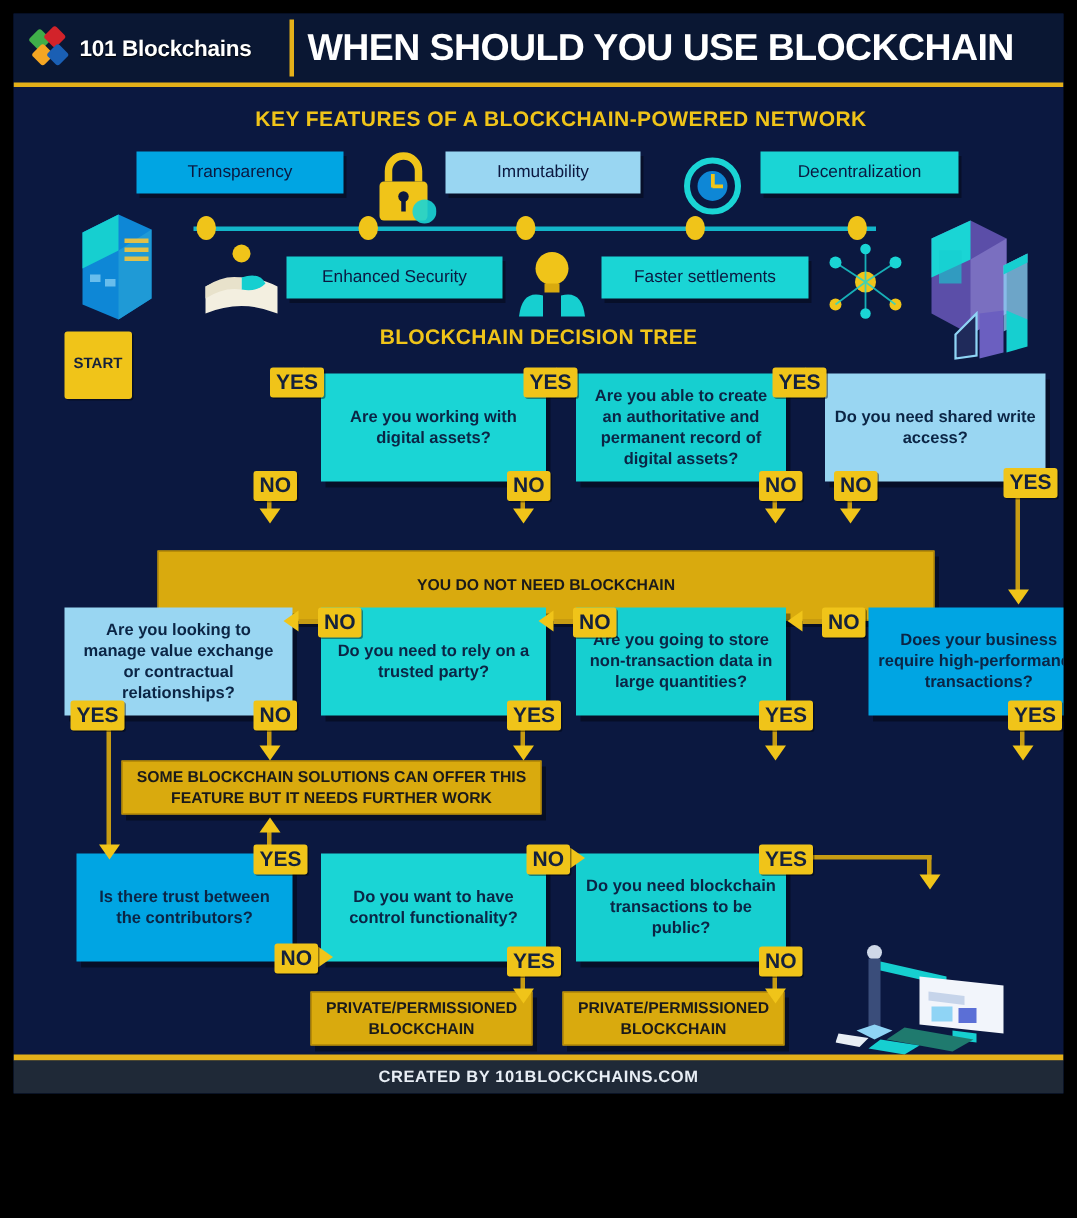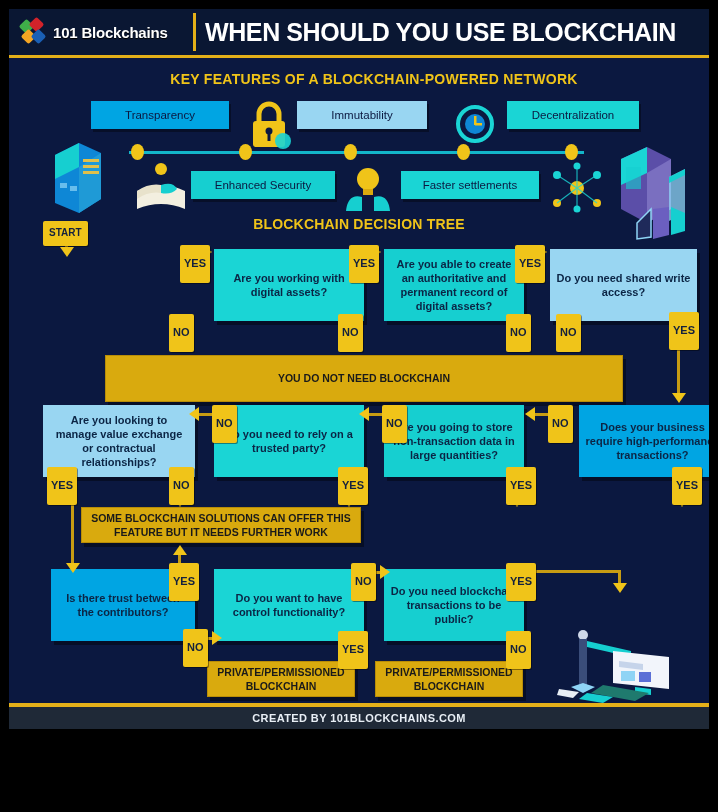--- a/index.html
+++ b/index.html
@@ -42,22 +42,22 @@
   .c-blue{background:#00a5e3;}
   .c-cyan{background:#1ad5d5;}
   .c-teal{background:#16cfd0;}
   .c-lblue{background:#99d6f2;}
 
   .ybox{position:absolute;display:flex;align-items:center;justify-content:center;text-align:center;
     background:#d9aa0e;color:#1a1a1a;font-weight:bold;font-size:10.5px;line-height:1.35;
     padding:3px 6px;box-sizing:border-box;border:1px solid #b98d07;
     box-shadow:3px 4px 0 rgba(0,0,0,.4);}
 
-  .tag{position:absolute;background:#f0c419;color:#14213d;font-size:11px;font-weight:bold;
-    padding:12px 4px;border-radius:2px;line-height:1.25;box-shadow:1px 1px 0 rgba(0,0,0,.4);z-index:6;}
+  .tag{position:absolute;background:#f0c419;color:#14213d;font-size:14px;font-weight:bold;
+    padding:1px 4px;border-radius:2px;line-height:1.25;box-shadow:1px 1px 0 rgba(0,0,0,.4);z-index:6;}
 
   .ln{position:absolute;background:#c79c13;z-index:3;}
   .arw{position:absolute;width:0;height:0;z-index:4;}
   .arw-d{border-left:7px solid transparent;border-right:7px solid transparent;border-top:10px solid #f0c419;}
   .arw-r{border-top:7px solid transparent;border-bottom:7px solid transparent;border-left:10px solid #f0c419;}
   .arw-l{border-top:7px solid transparent;border-bottom:7px solid transparent;border-right:10px solid #f0c419;}
   .arw-u{border-left:7px solid transparent;border-right:7px solid transparent;border-bottom:10px solid #f0c419;}
 
   
   .ft-rule{position:absolute;left:0;top:694px;width:700px;height:4px;background:#e4b019;}
@@ -169,21 +169,21 @@
   <div class="feat c-cyan" style="left:392px;top:162px;width:138px">Faster settlements</div>
 
   <div class="tree-title">BLOCKCHAIN DECISION TREE</div>
 
   <svg class="ill" style="left:626px;top:196px" width="54" height="40">
     <polygon points="2,18 16,4 16,32 2,34" fill="#1f2a5a" stroke="#8fd4f5" stroke-width="1.5"></polygon>
     <polygon points="18,4 34,2 34,30 18,34" fill="#6b5fc0"></polygon>
     <polygon points="36,2 50,8 50,26 36,30" fill="#16cfd0"></polygon>
   </svg>
 
-  <div class="tag" style="left:34px;top:212px;font-size:10px;padding:6px 6px">START</div>
+  <div class="tag" style="left:34px;top:212px;font-size:10px;padding:16px 6px">START</div>
   <div class="ln" style="left:56px;top:226px;width:3px;height:14px"></div>
   <div class="arw arw-d" style="left:51px;top:238px"></div>
 
   <div class="qbox c-cyan" style="left:205px;top:240px;width:150px;height:72px">Are you working with digital assets?</div>
   <div class="qbox c-teal" style="left:375px;top:240px;width:140px;height:72px">Are you able to create an authoritative and permanent record of digital assets?</div>
   <div class="qbox c-lblue" style="left:541px;top:240px;width:147px;height:72px">Do you need shared write access?</div>
 
   <div class="tag" style="left:171px;top:236px">YES</div>
   <div class="arw arw-r" style="left:193px;top:236px"></div>
   <div class="tag" style="left:340px;top:236px">YES</div>
@@ -204,21 +204,21 @@
   <div class="arw arw-d" style="left:501px;top:330px"></div>
 
   <div class="tag" style="left:547px;top:305px">NO</div>
   <div class="ln" style="left:556px;top:318px;width:3px;height:14px"></div>
   <div class="arw arw-d" style="left:551px;top:330px"></div>
 
   <div class="tag" style="left:660px;top:303px">YES</div>
   <div class="ln" style="left:668px;top:316px;width:3px;height:70px"></div>
   <div class="arw arw-d" style="left:663px;top:384px"></div>
 
-  <div class="ybox" style="left:96px;top:346px;width:518px;height:47px">YOU DO NOT NEED BLOCKCHAIN</div>
+  <div class="ybox" style="left:96px;top:358px;width:518px;height:47px">YOU DO NOT NEED BLOCKCHAIN</div>
 
   <div class="qbox c-lblue" style="left:34px;top:396px;width:152px;height:72px">Are you looking to manage value exchange or contractual relationships?</div>
   <div class="qbox c-cyan" style="left:205px;top:396px;width:150px;height:72px">Do you need to rely on a trusted party?</div>
   <div class="qbox c-teal" style="left:375px;top:396px;width:140px;height:72px">Are you going to store non-transaction data in large quantities?</div>
   <div class="qbox c-blue" style="left:570px;top:396px;width:147px;height:72px">Does your business require high-performance transactions?</div>
 
   <div class="tag" style="left:203px;top:396px">NO</div>
   <div class="ln" style="left:190px;top:404px;width:16px;height:3px"></div>
   <div class="arw arw-l" style="left:180px;top:398px"></div>
 

